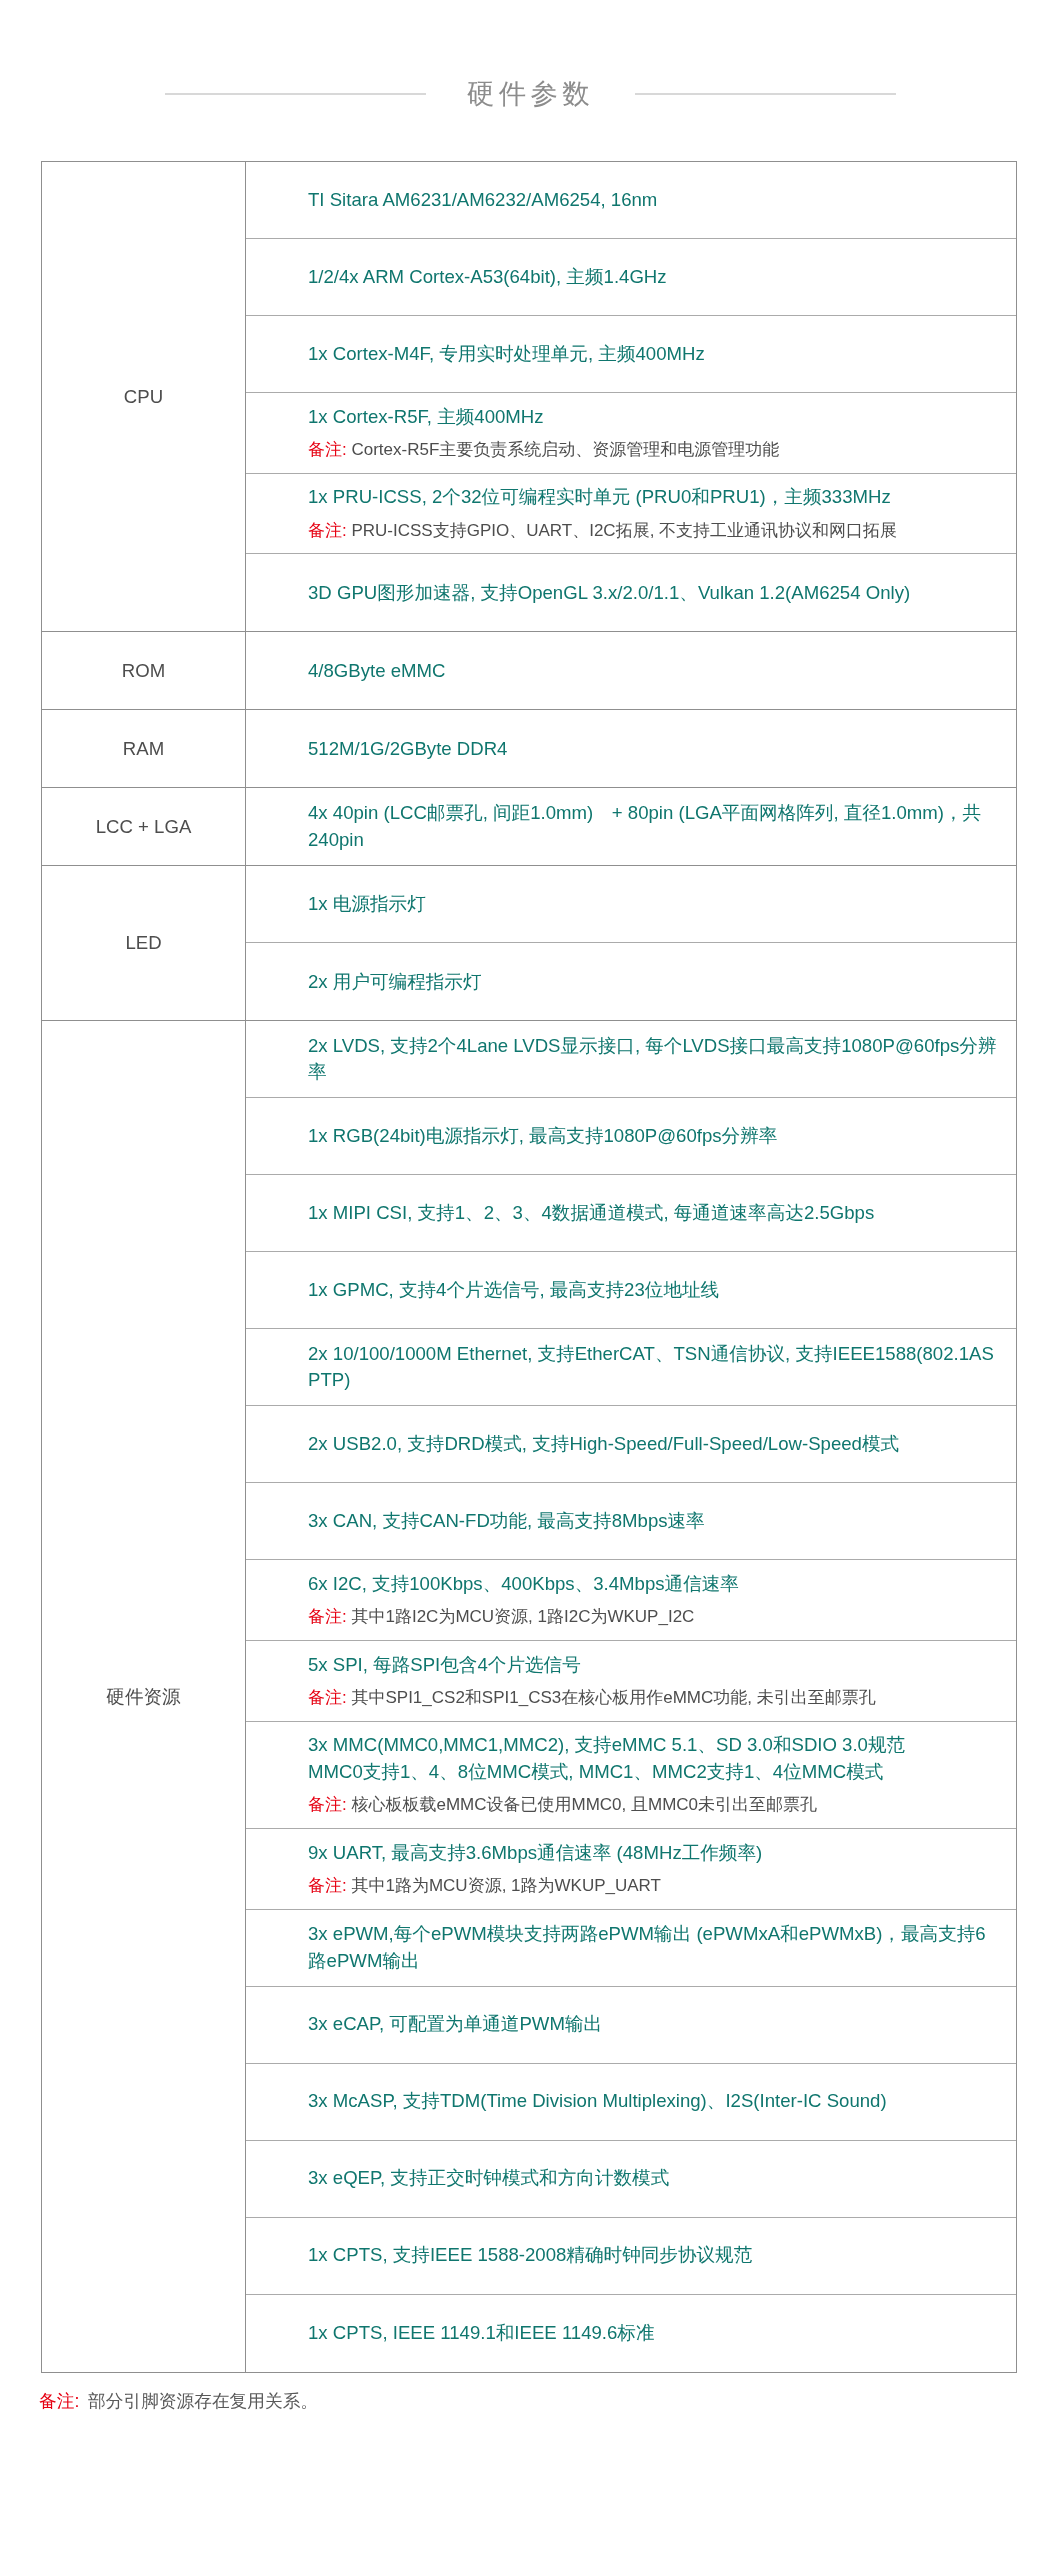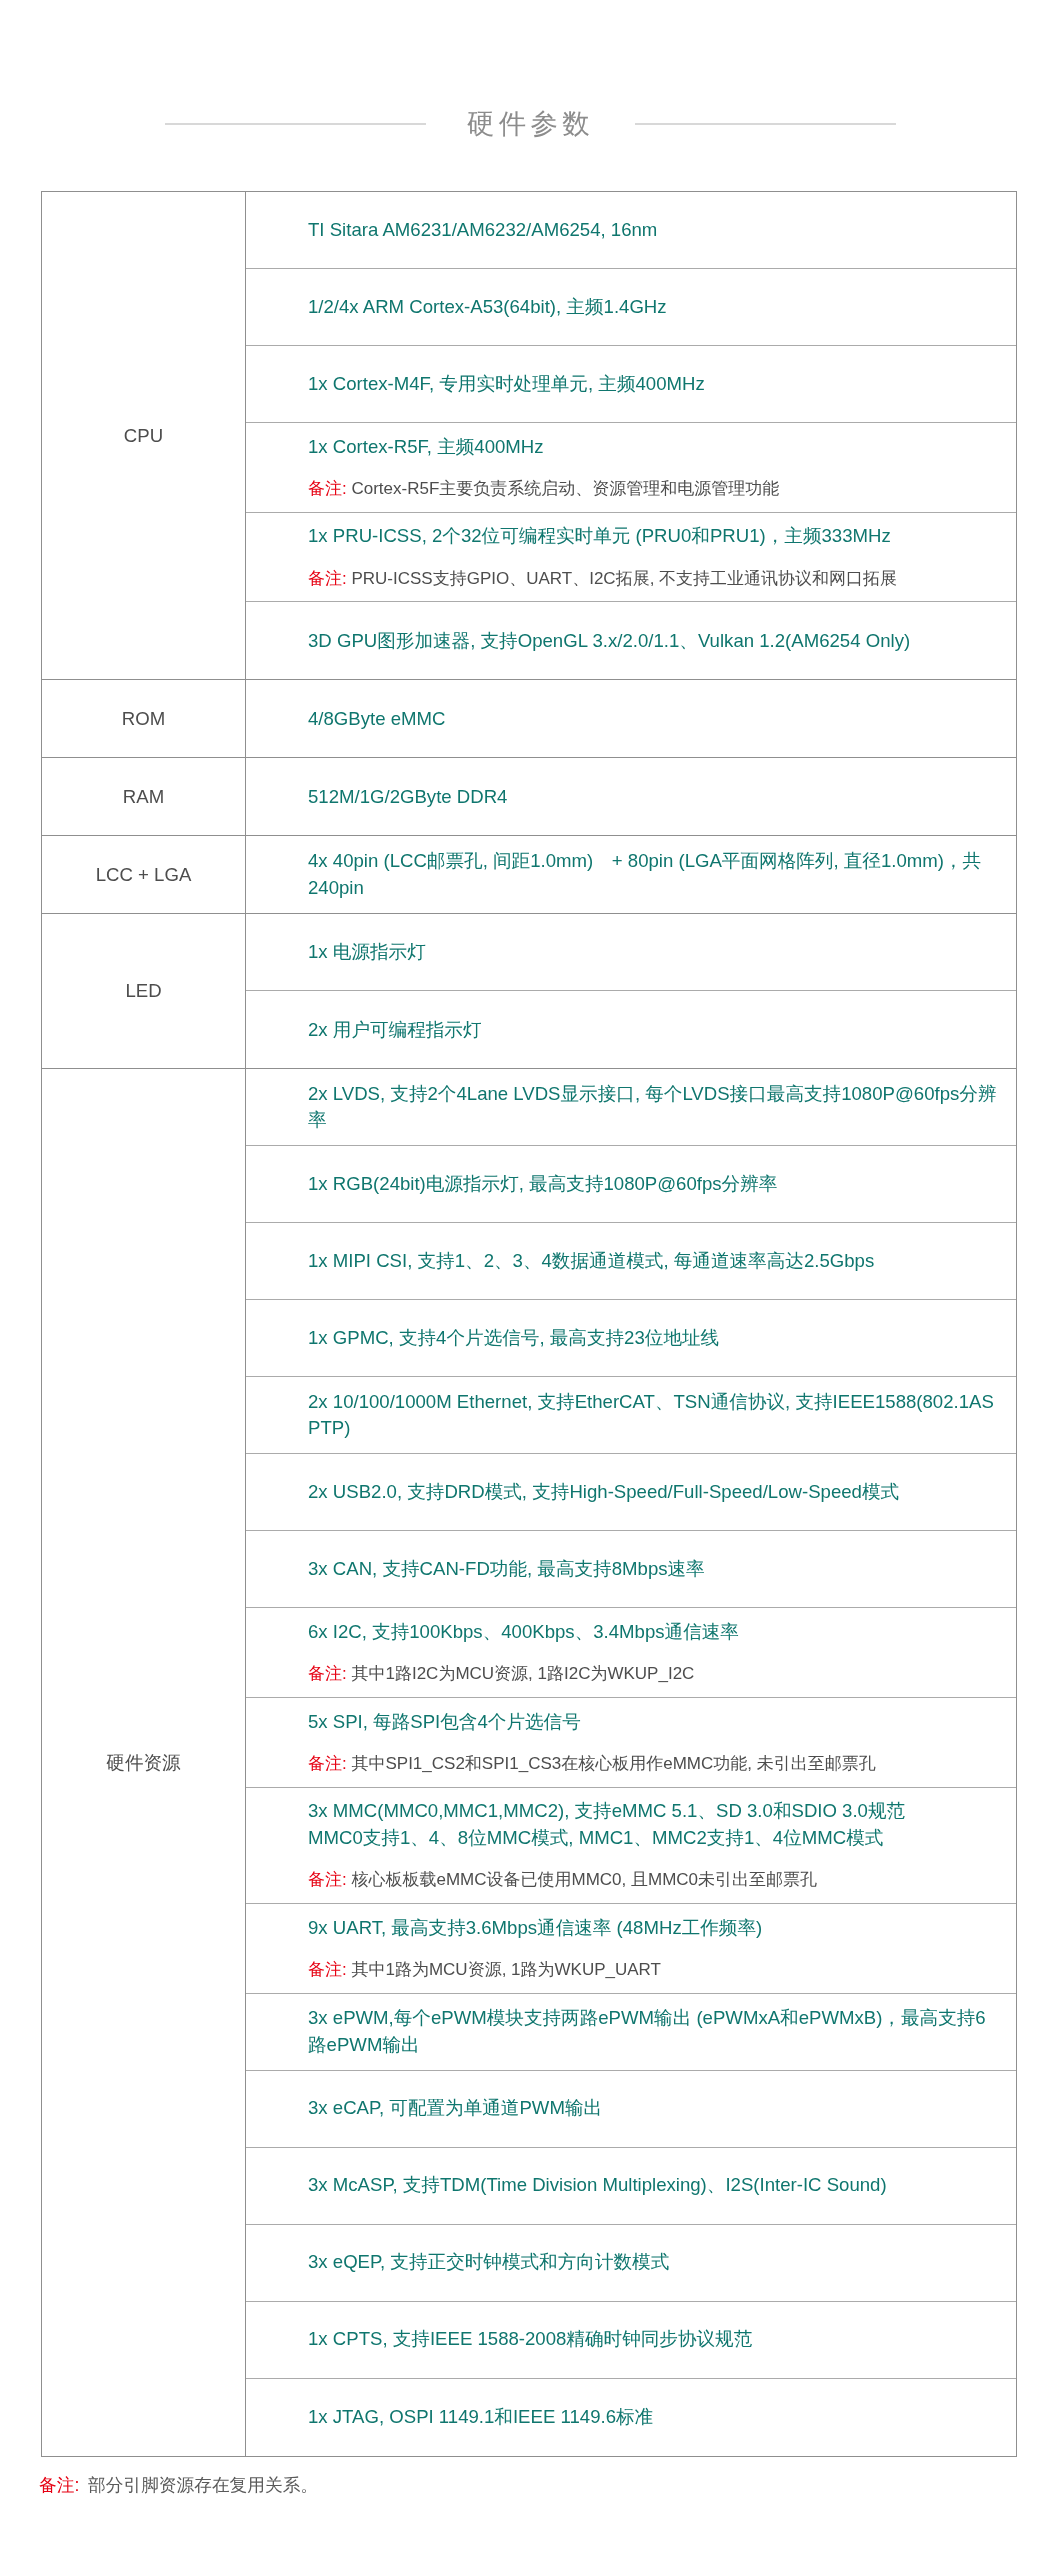--- a/index.html
+++ b/index.html
@@ -1,35 +1,35 @@
 <!DOCTYPE html>
 <html style="font-size:14px"><head>
 <meta charset="utf-8">
 <style>
   html,body{margin:0;padding:0;background:#ffffff;}
   body{font-family:"Liberation Sans","DejaVu Sans",sans-serif;}
   .page{width:1061px;height:2576px;background:#ffffff;position:relative;overflow:hidden;}
 
   
-  .title-row{padding-top:107px;display:flex;align-items:center;justify-content:center;gap:41px;}
+  .title-row{padding-top:77px;display:flex;align-items:center;justify-content:center;gap:41px;}
   .title-line{width:261px;height:1.8px;background:#d8d8d8;}
   .page-title{font-size:27.4px;color:#8c8c8c;letter-spacing:4.4px;line-height:34px;}
 
   
   .spec-table{width:976px;margin:50px 0 0 41px;border:1.8px solid #8f8f8f;box-sizing:border-box;background:#fff;}
   .sec{display:flex;border-bottom:1.8px solid #8f8f8f;}
   .sec:last-child{border-bottom:none;}
   .sec-label{flex:0 0 203px;width:203px;display:flex;align-items:center;justify-content:center;
              font-size:18.6px;color:#4d4d4d;border-right:0.9px solid #8f8f8f;text-align:right;}
   .sec-rows{flex:1;display:flex;flex-direction:column;min-width:0;}
   .cell{border-bottom:0.9px solid #ababab;box-sizing:border-box;min-height:77px;
         padding:10.6px 12.4px 10.6px 62px;display:flex;flex-direction:column;justify-content:center;}
   .cell:last-child{border-bottom:none;}
   .main{font-size:18.6px;color:#0f766e;line-height:26.5px;}
-  .note{font-size:17px;color:#4d4d4d;line-height:25px;margin-top:16px;}
+  .note{font-size:17px;color:#4d4d4d;line-height:25px;margin-top:7px;}
   .red{color:#e60012;}
 
   
   .footer-note{margin:16px 0 0 39px;font-size:17.7px;color:#595959;line-height:25px;}
   .footer-note .red{margin-right:8.8px;}
 </style>
 </head>
 <body>
 
 <div class="page">
@@ -157,21 +157,21 @@
         <div class="cell">
           <div class="main">3x McASP, 支持TDM(Time Division Multiplexing)、I2S(Inter-IC Sound)</div>
         </div>
         <div class="cell">
           <div class="main">3x eQEP, 支持正交时钟模式和方向计数模式</div>
         </div>
         <div class="cell">
           <div class="main">1x CPTS, 支持IEEE 1588-2008精确时钟同步协议规范</div>
         </div>
         <div class="cell">
-          <div class="main">1x JTAG, OSPI 1149.1和IEEE 1149.6标准</div>
+          <div class="main">1x CPTS, IEEE 1149.1和IEEE 1149.6标准</div>
         </div>
       </div>
     </div>
 
   </div>
 
   <div class="footer-note">
     <span class="red">备注:</span><span>部分引脚资源存在复用关系。</span>
   </div>
 

